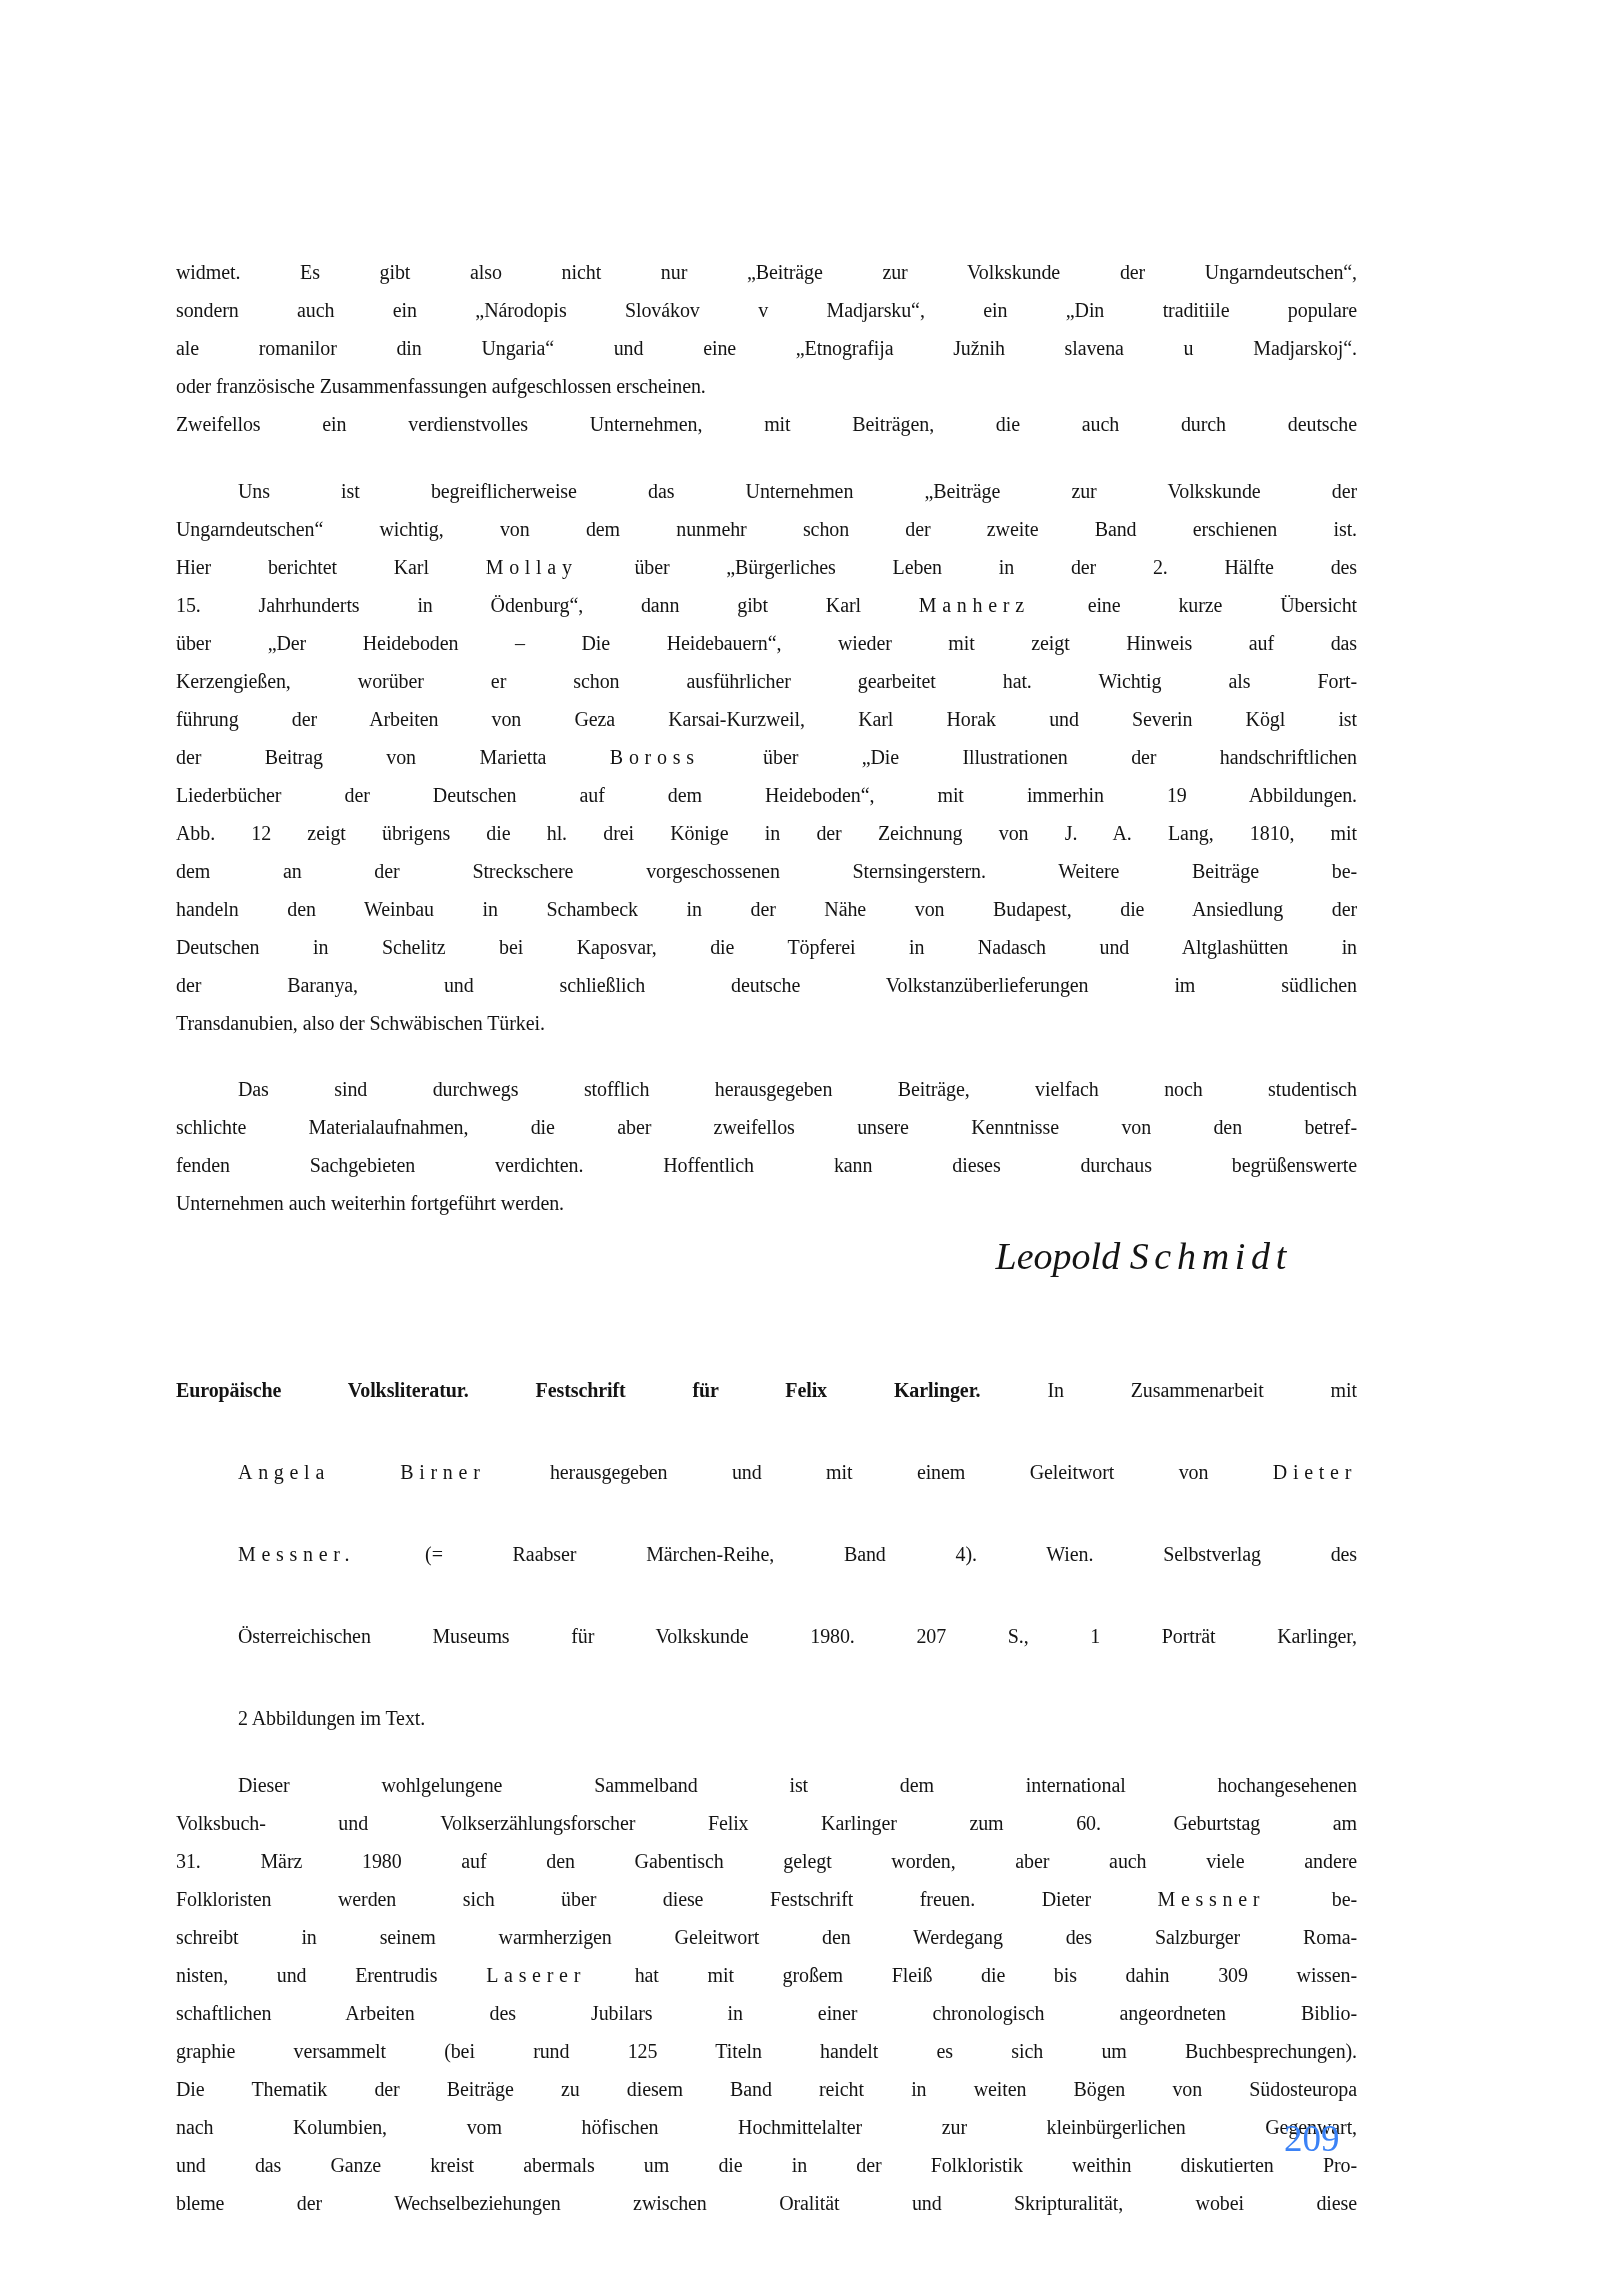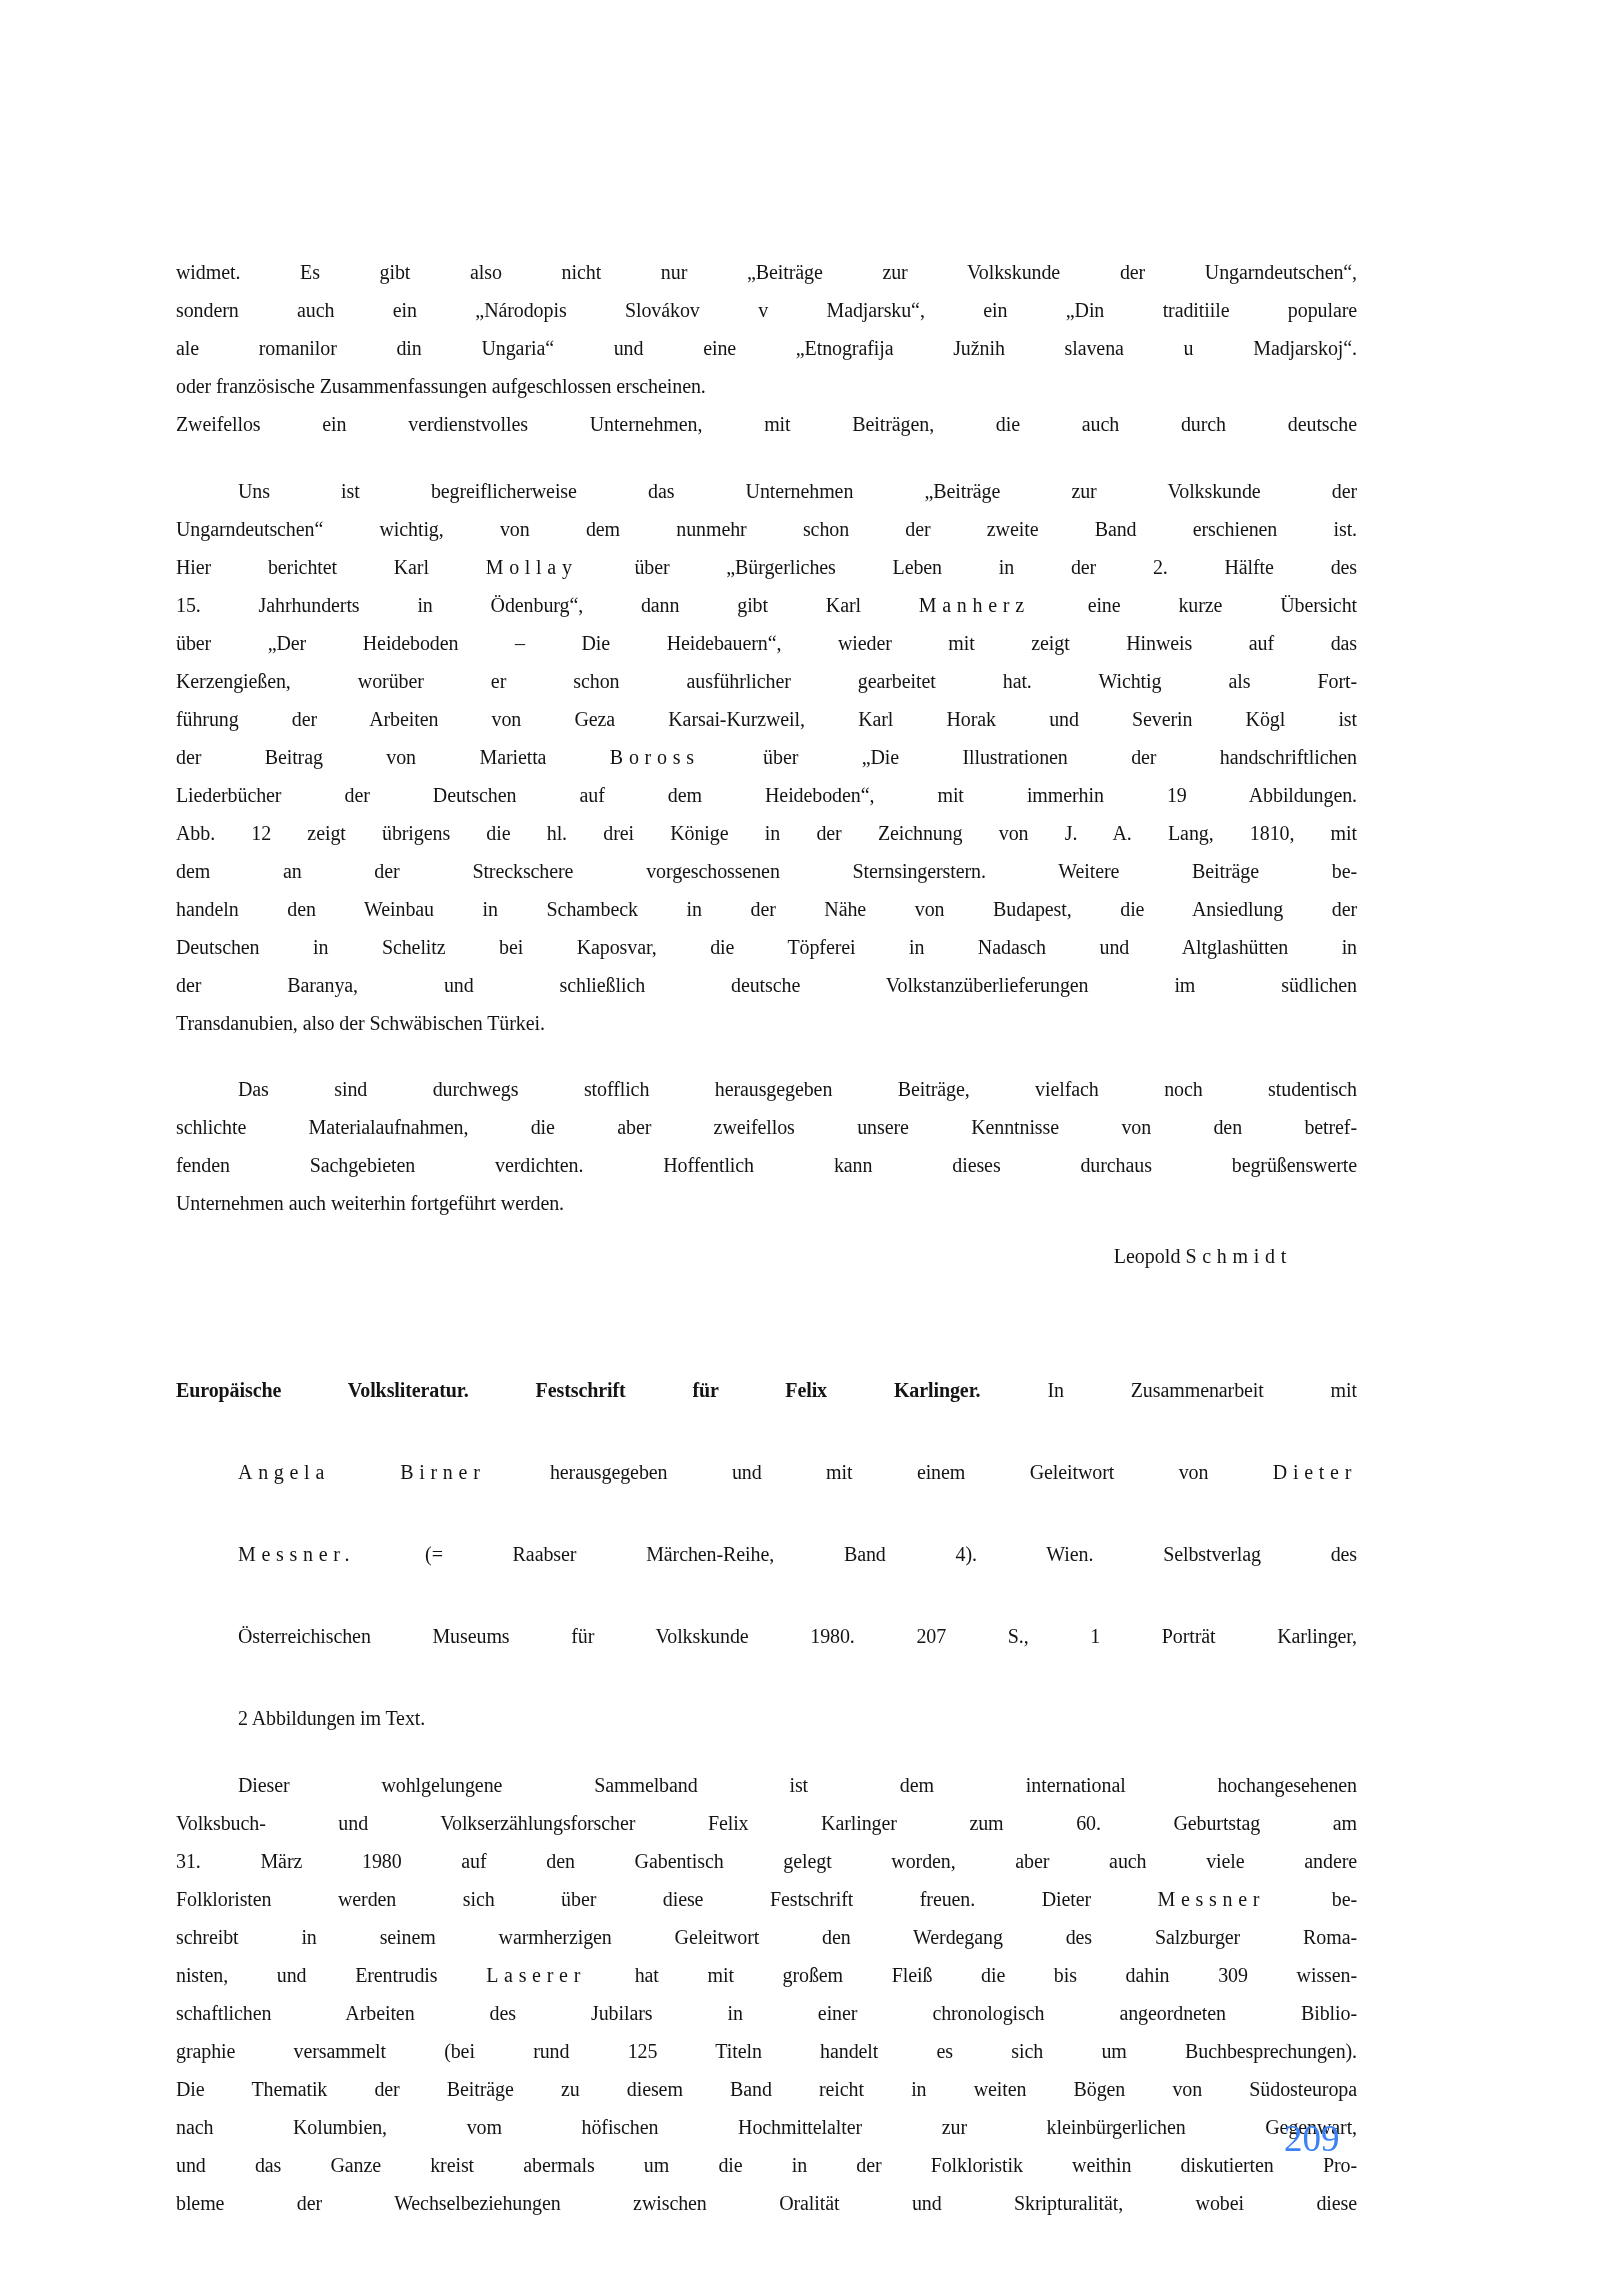--- a/index.html
+++ b/index.html
@@ -44,25 +44,26 @@
     .hang {
       padding-left: 62px;
       margin-top: 44px;
     }
     .sp {
       letter-spacing: 5.7px;
     }
     .gap-1 { height: 29px; }
     .gap-2 { height: 28px; }
     .sig {
-      font-size: 20px;
+      font-size: 38px;
       line-height: 38px;
       text-align: right;
       padding-right: 65px;
       margin-top: 14.6px;
+      font-style: italic;
     }
     .gap-3 { height: 96px; }
     .bold {
       font-weight: bold;
     }
     .pagenum {
       position: absolute;
       left: 1284px;
       top: 2117px;
       font-size: 37px;

